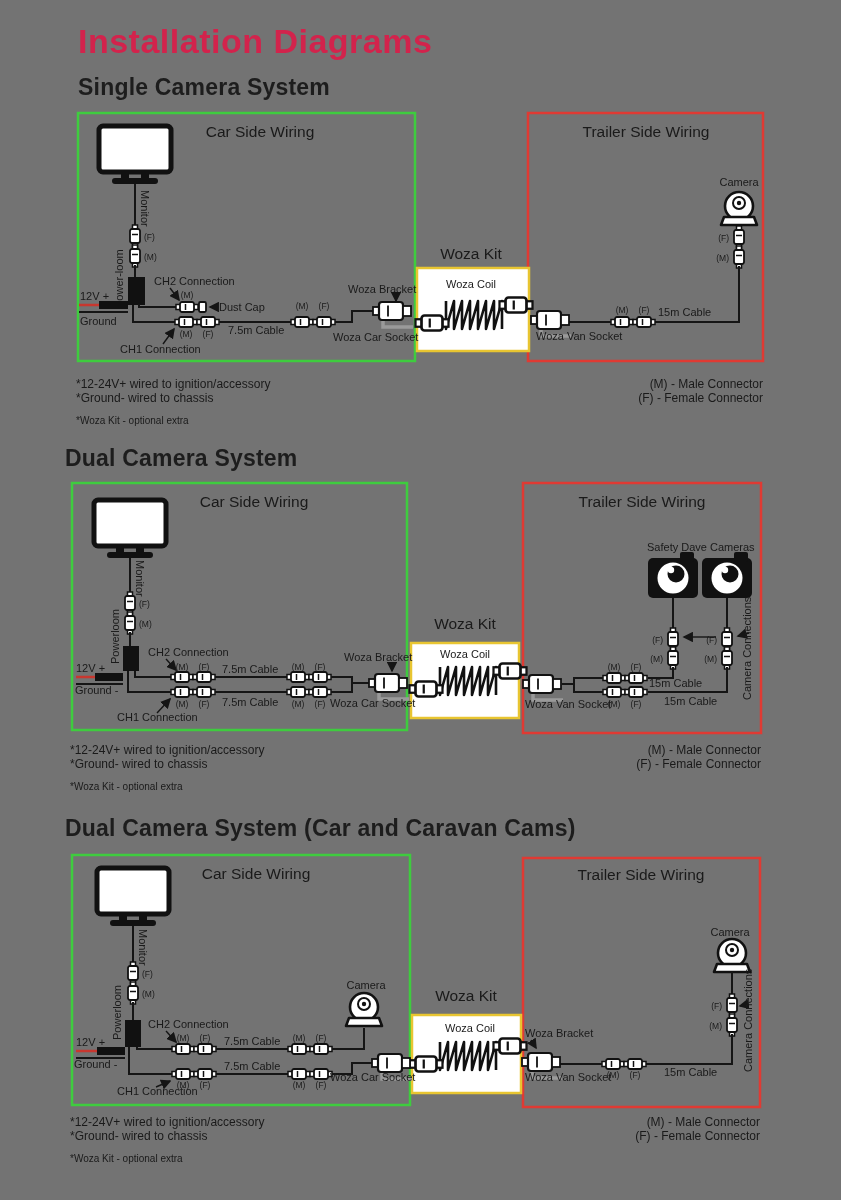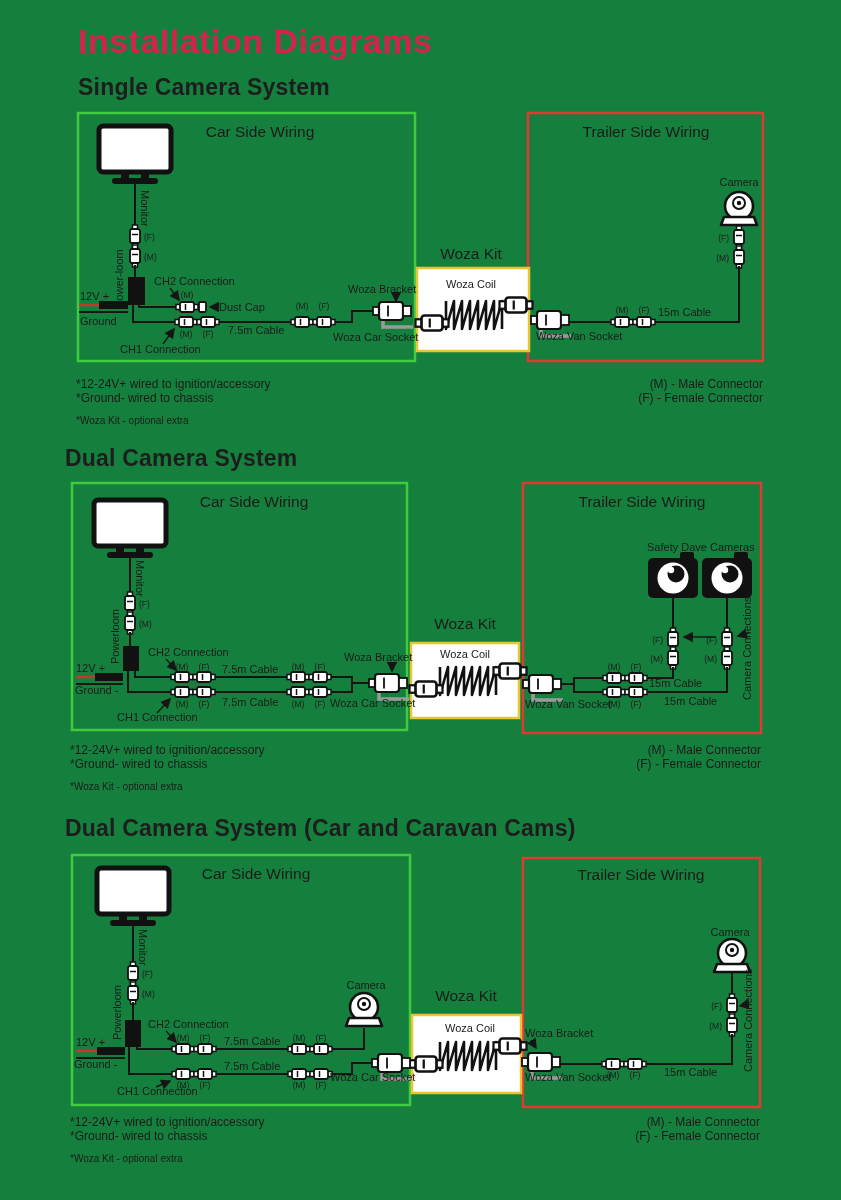--- a/index.html
+++ b/index.html
@@ -1,16 +1,16 @@
 <!DOCTYPE html>
 <html><head>
 <meta charset="utf-8">
 <style>
   html,body{margin:0;padding:0;background:#ffffff;}
-  .page{width:841px;height:1200px;position:relative;background:#15803d;overflow:hidden;}
+  .page{width:841px;height:1200px;position:relative;background:#737373;overflow:hidden;}
   svg text{font-family:"Liberation Sans",sans-serif;fill:#1a1a1a;}
   .h1{font-size:34px;font-weight:700;fill:#d2234c;letter-spacing:.5px;}
   .h2{font-size:23px;font-weight:700;fill:#1d1d1d;letter-spacing:.2px;}
   .t15{font-size:15.5px;}
   .t11{font-size:11px;}
   .t9{font-size:8.5px;}
   .t12{font-size:12px;}
   .t10{font-size:10px;}
   .mid{text-anchor:middle;}
   .end{text-anchor:end;}

